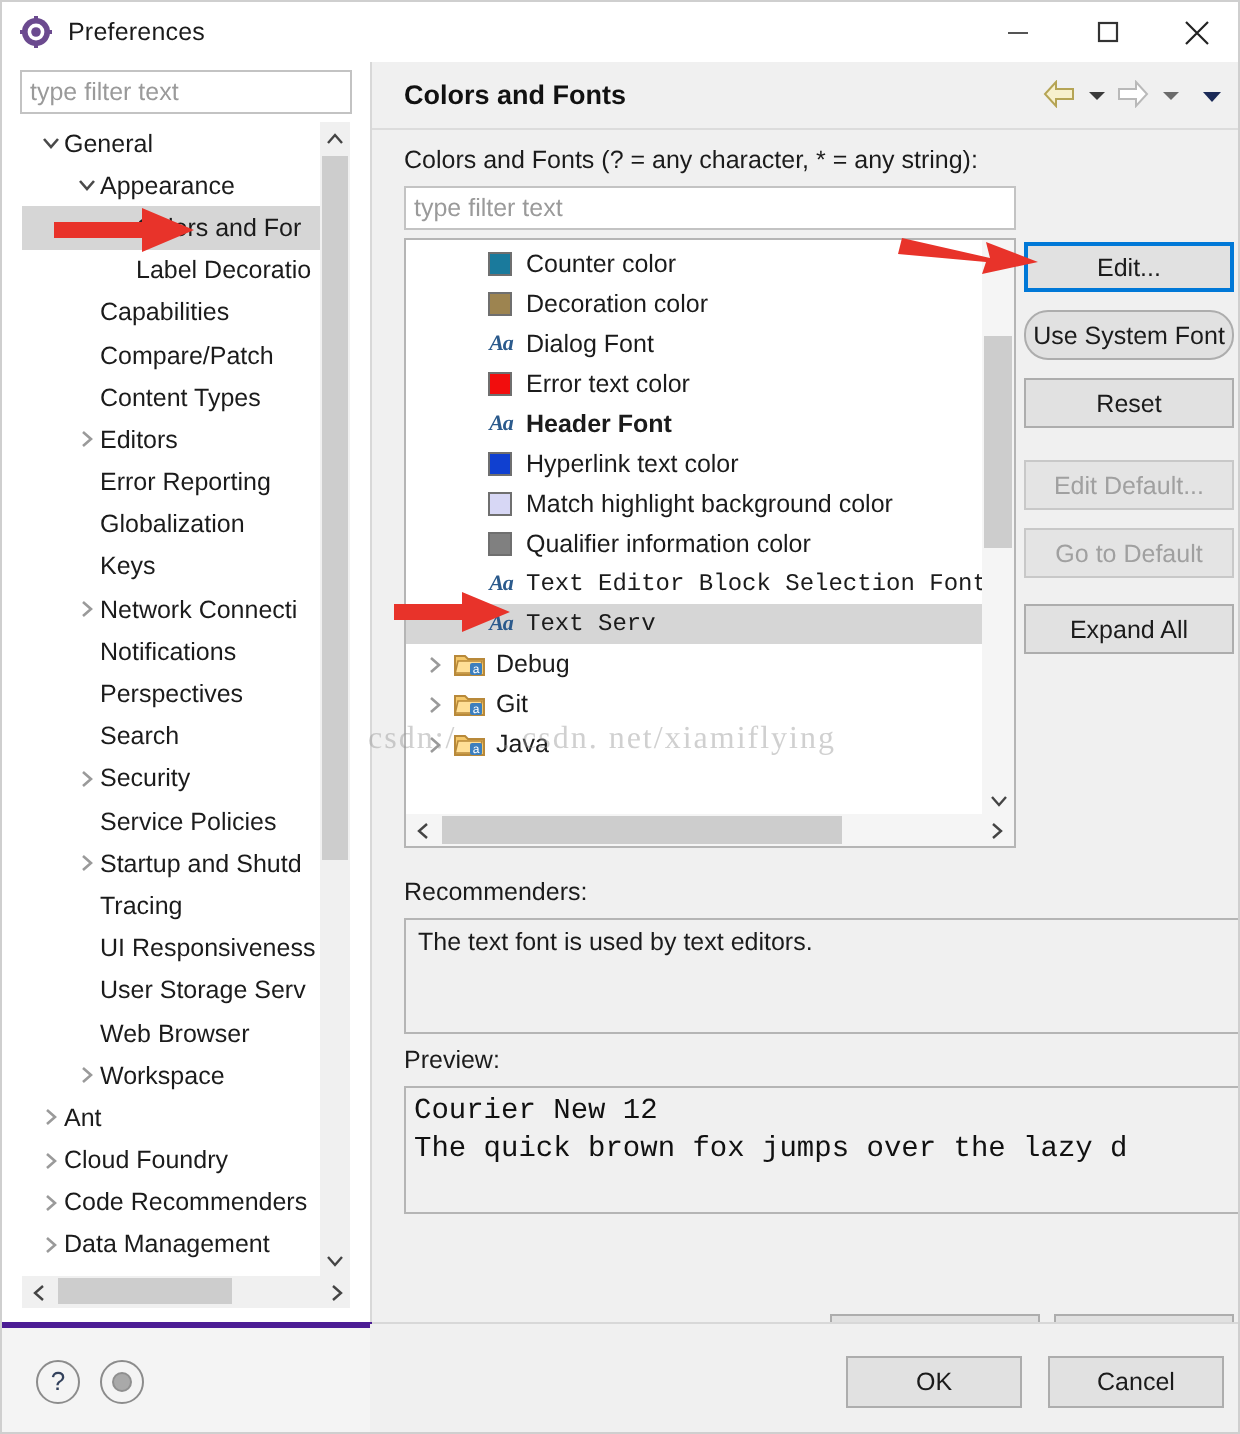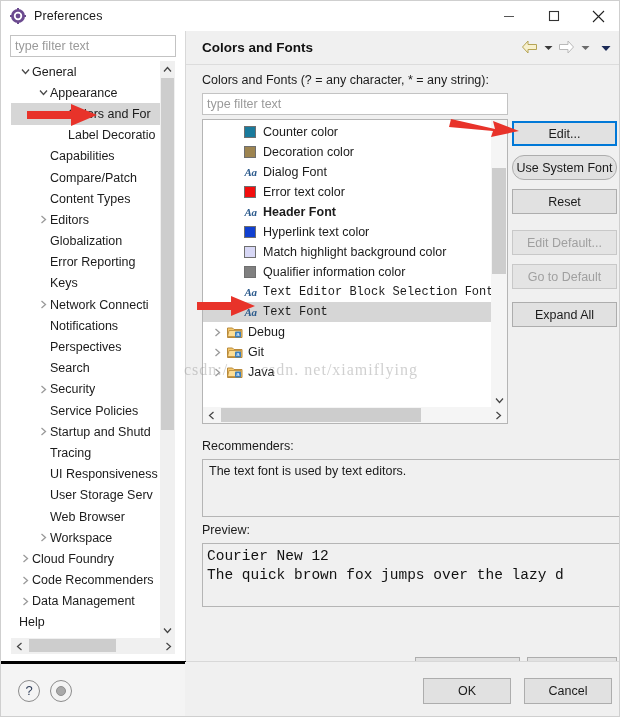--- a/index.html
+++ b/index.html
@@ -8,21 +8,21 @@
     overflow: hidden;
     background: #ffffff;
     font-family: "Liberation Sans", sans-serif;
     font-size: 12px;
     color: #1b1b1b;
     -webkit-font-smoothing: antialiased;
   }
   #app {
     position: relative;
     width: 620px; height: 717px;
-    background: #000000;
+    background: #4c1d95;
     border: 1px solid #cfcfcf;
     box-sizing: border-box;
     overflow: hidden;
   }
 
   
   .titlebar {
     position: absolute; top: 0; left: 0;
     width: 620px; height: 30px;
     background: #ffffff;
@@ -435,28 +435,28 @@
           <div class="tree-row" style="padding-left: 26px;">
             <span class="tw">
               <svg width="7" height="9" viewBox="0 0 7 9">
                 <path d="M1.5 1 L5.5 4.5 L1.5 8" stroke="#9a9a9a" stroke-width="1.3" fill="none"></path>
               </svg>
             </span>
             <span class="tree-label">Editors</span>
           </div>
           <div class="tree-row" style="padding-left: 26px;">
             <span class="tw"></span>
+            <span class="tree-label">Error Reporting</span>
+          </div>
+          <div class="tree-row" style="padding-left: 26px;">
+            <span class="tw"></span>
             <span class="tree-label">Globalization</span>
           </div>
           <div class="tree-row" style="padding-left: 26px;">
             <span class="tw"></span>
-            <span class="tree-label">Error Reporting</span>
-          </div>
-          <div class="tree-row" style="padding-left: 26px;">
-            <span class="tw"></span>
             <span class="tree-label">Keys</span>
           </div>
           <div class="tree-row" style="padding-left: 26px;">
             <span class="tw">
               <svg width="7" height="9" viewBox="0 0 7 9">
                 <path d="M1.5 1 L5.5 4.5 L1.5 8" stroke="#9a9a9a" stroke-width="1.3" fill="none"></path>
               </svg>
             </span>
             <span class="tree-label">Network Connecti</span>
           </div>
@@ -508,20 +508,28 @@
             <span class="tw"></span>
             <span class="tree-label">Web Browser</span>
           </div>
           <div class="tree-row" style="padding-left: 26px;">
             <span class="tw">
               <svg width="7" height="9" viewBox="0 0 7 9">
                 <path d="M1.5 1 L5.5 4.5 L1.5 8" stroke="#9a9a9a" stroke-width="1.3" fill="none"></path>
               </svg>
             </span>
             <span class="tree-label">Workspace</span>
+          </div>
+          <div class="tree-row" style="padding-left: 8px;">
+            <span class="tw">
+              <svg width="7" height="9" viewBox="0 0 7 9">
+                <path d="M1.5 1 L5.5 4.5 L1.5 8" stroke="#9a9a9a" stroke-width="1.3" fill="none"></path>
+              </svg>
+            </span>
+            <span class="tree-label">Ant</span>
           </div>
           <div class="tree-row" style="padding-left: 8px;">
             <span class="tw">
               <svg width="7" height="9" viewBox="0 0 7 9">
                 <path d="M1.5 1 L5.5 4.5 L1.5 8" stroke="#9a9a9a" stroke-width="1.3" fill="none"></path>
               </svg>
             </span>
             <span class="tree-label">Cloud Foundry</span>
           </div>
           <div class="tree-row" style="padding-left: 8px;">
@@ -654,21 +662,21 @@
           <div class="cf-row child">
             <span class="swatch" style="background: rgb(128, 128, 128);"></span>
             <span>Qualifier information color</span>
           </div>
           <div class="cf-row child">
             <span class="aa">Aa</span>
             <span class="mono">Text Editor Block Selection Font</span>
           </div>
           <div class="cf-row sel child">
             <span class="aa">Aa</span>
-            <span class="mono">Text Font</span>
+            <span class="mono">Text Serv</span>
           </div>
           <div class="cf-row group">
             <span class="tw2">
               <svg width="7" height="9" viewBox="0 0 7 9">
                 <path d="M1.5 1 L5.5 4.5 L1.5 8" stroke="#9a9a9a" stroke-width="1.3" fill="none"></path>
               </svg>
             </span>
             <span class="folder-ico"><svg width="16" height="14" viewBox="0 0 16 14">
                 <path d="M0.5 3 L0.5 12.5 L15 12.5 L15 4.5 L7 4.5 L5.5 3 Z" fill="#f5c86a" stroke="#b8893a" stroke-width="1"></path>
                 <path d="M2 5.5 L14 5.5 L12.5 11.5 L0.6 11.5 Z" fill="#ffdf96" stroke="#b8893a" stroke-width="0.8"></path>

